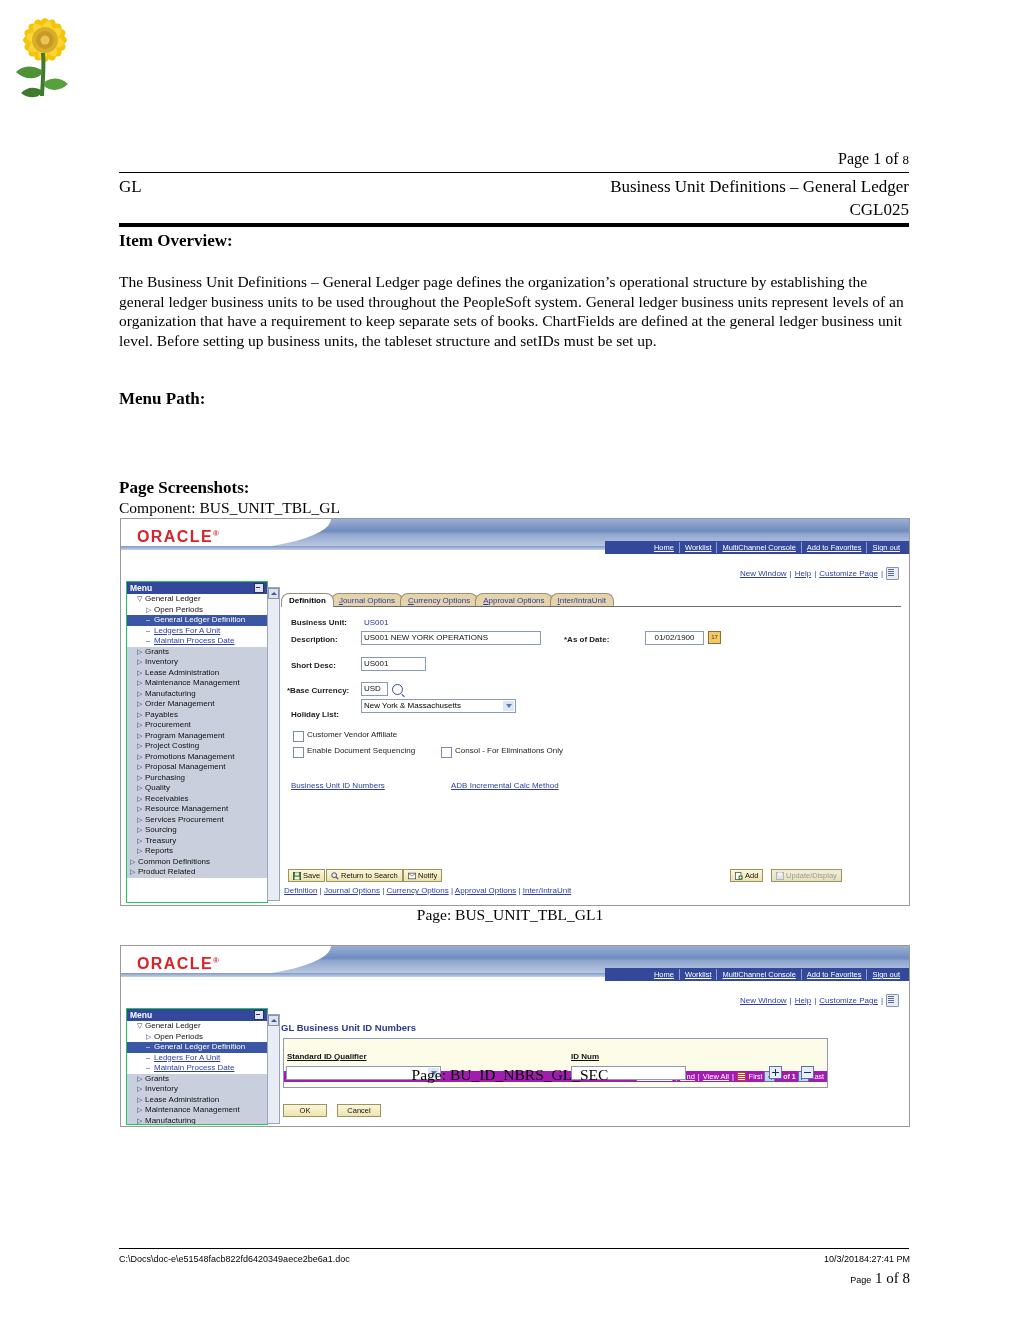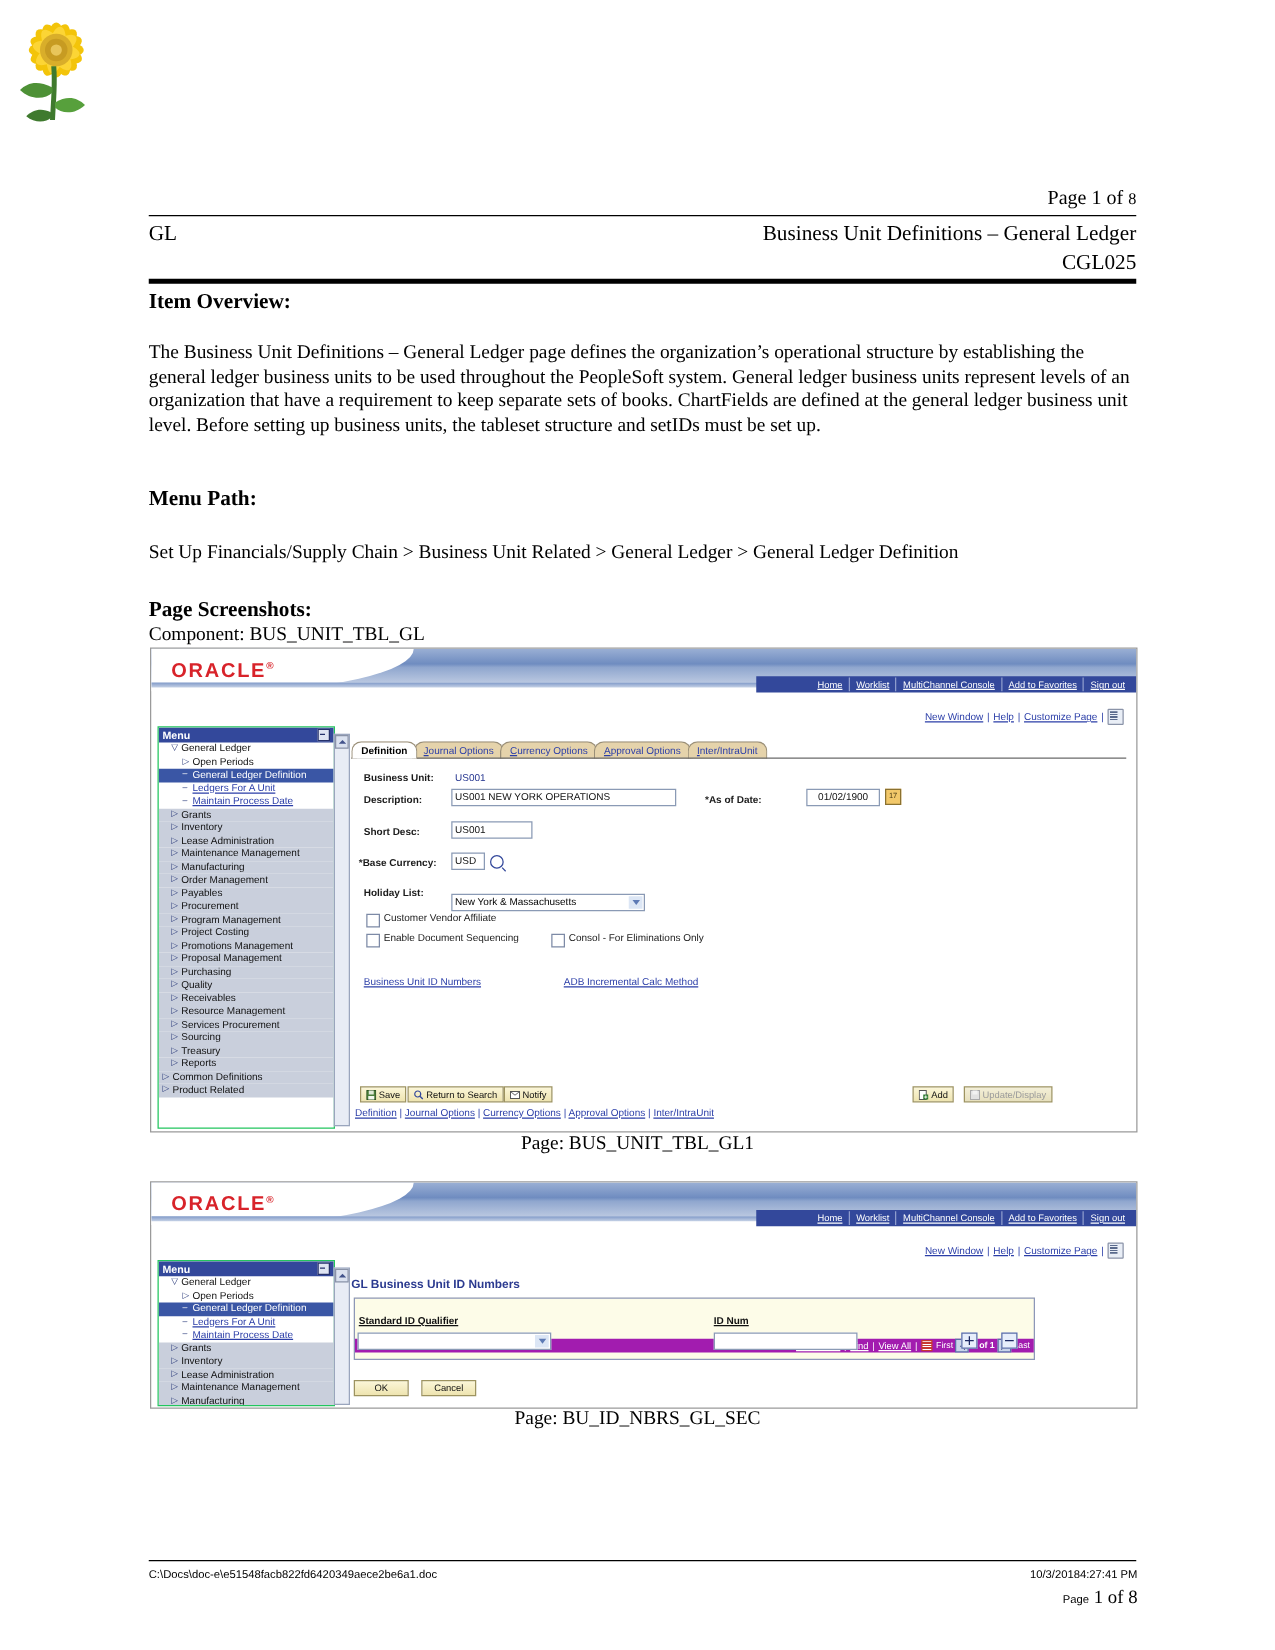--- a/index.html
+++ b/index.html
@@ -189,21 +189,20 @@
     <div class="hdr-left" style="font-size:17px;">GL</div>
     <div class="hdr-left" style="font-size:17px;">Business Unit Definitions – General Ledger</div>
   </div>
   <div style="position:absolute;left:119px;top:200px;width:790px;text-align:right;font-size:17px;">CGL025</div>
   <div class="rule-thick" style="top:223px;"></div>
 
   <h2 class="sec" style="top:231px;">Item Overview:</h2>
   <div class="para" style="top:272px;">The Business Unit Definitions – General Ledger page defines the organization’s operational structure by establishing the general ledger business units to be used throughout the PeopleSoft system. General ledger business units represent levels of an organization that have a requirement to keep separate sets of books. ChartFields are defined at the general ledger business unit level. Before setting up business units, the tableset structure and setIDs must be set up.</div>
 
   <h2 class="sec" style="top:389px;">Menu Path:</h2>
-  <div class="menupath" style="top:433px;">Set Up Financials/Supply Chain &gt; Business Unit Related &gt; General Ledger &gt; General Ledger Definition</div>
 
   <h2 class="sec" style="top:478px;">Page Screenshots:</h2>
   <div class="comp" style="top:499px;">Component: BUS_UNIT_TBL_GL</div>
 
   <div class="ps" id="ps1" style="left:120px;top:518px;width:788px;height:386px;">
 
     <div class="ps-band"></div>
     <div class="ps-swoosh"></div>
     <div class="ps-band-btm" style="top:27px;"></div>
 
@@ -368,21 +367,21 @@
     <div class="calico" style="left:587px;top:112px;">17</div>
 
     <div class="lab" style="left:170px;top:142px;">Short Desc:</div>
     <div class="fld" style="left:240px;top:138px;width:65px;height:14px;">US001</div>
 
     <div class="lab" style="left:166px;top:167px;">*Base Currency:</div>
     <div class="fld" style="left:240px;top:163px;width:27px;height:14px;">USD</div>
     <div class="magnify" style="left:271px;top:165px;"></div>
 
     <div class="lab" style="left:170px;top:191px;">Holiday List:</div>
-    <div class="ddl" style="left:240px;top:196px;width:155px;height:14px;text-align:center;">
+    <div class="ddl" style="left:240px;top:180px;width:155px;height:14px;text-align:center;">
       <span>New York &amp; Massachusetts</span>
       <span class="arrow"></span>
     </div>
 
     <div class="cb" style="left:172px;top:212px;"></div>
     <div class="cblab" style="left:186px;top:211px;">Customer Vendor Affiliate</div>
 
     <div class="cb" style="left:172px;top:228px;"></div>
     <div class="cblab" style="left:186px;top:227px;">Enable Document Sequencing</div>
 
@@ -551,21 +550,21 @@
     <div class="pmbox" style="left:680px;top:120px;"></div>
 
     <div class="btn" style="left:162px;top:158px;width:44px;justify-content:center;">
       <span>OK</span>
     </div>
     <div class="btn" style="left:216px;top:158px;width:44px;justify-content:center;">
       <span>Cancel</span>
     </div>
   </div>
 
-  <div class="cap" style="top:1126px;">Page: BU_ID_NBRS_GL_SEC</div>
+  <div class="cap" style="top:1066px;">Page: BU_ID_NBRS_GL_SEC</div>
 
   <div class="ftr-rule" style="top:1248px;"></div>
   <div class="ftr-l" style="top:1254px;">C:\Docs\doc-e\e51548facb822fd6420349aece2be6a1.doc</div>
   <div class="ftr-r" style="top:1254px;">10/3/20184:27:41 PM</div>
   <div class="ftr-pg" style="top:1270px;">
     <span class="sm">Page</span>
     <span>1</span>
     <span>of</span>
     <span>8</span>
   </div>

